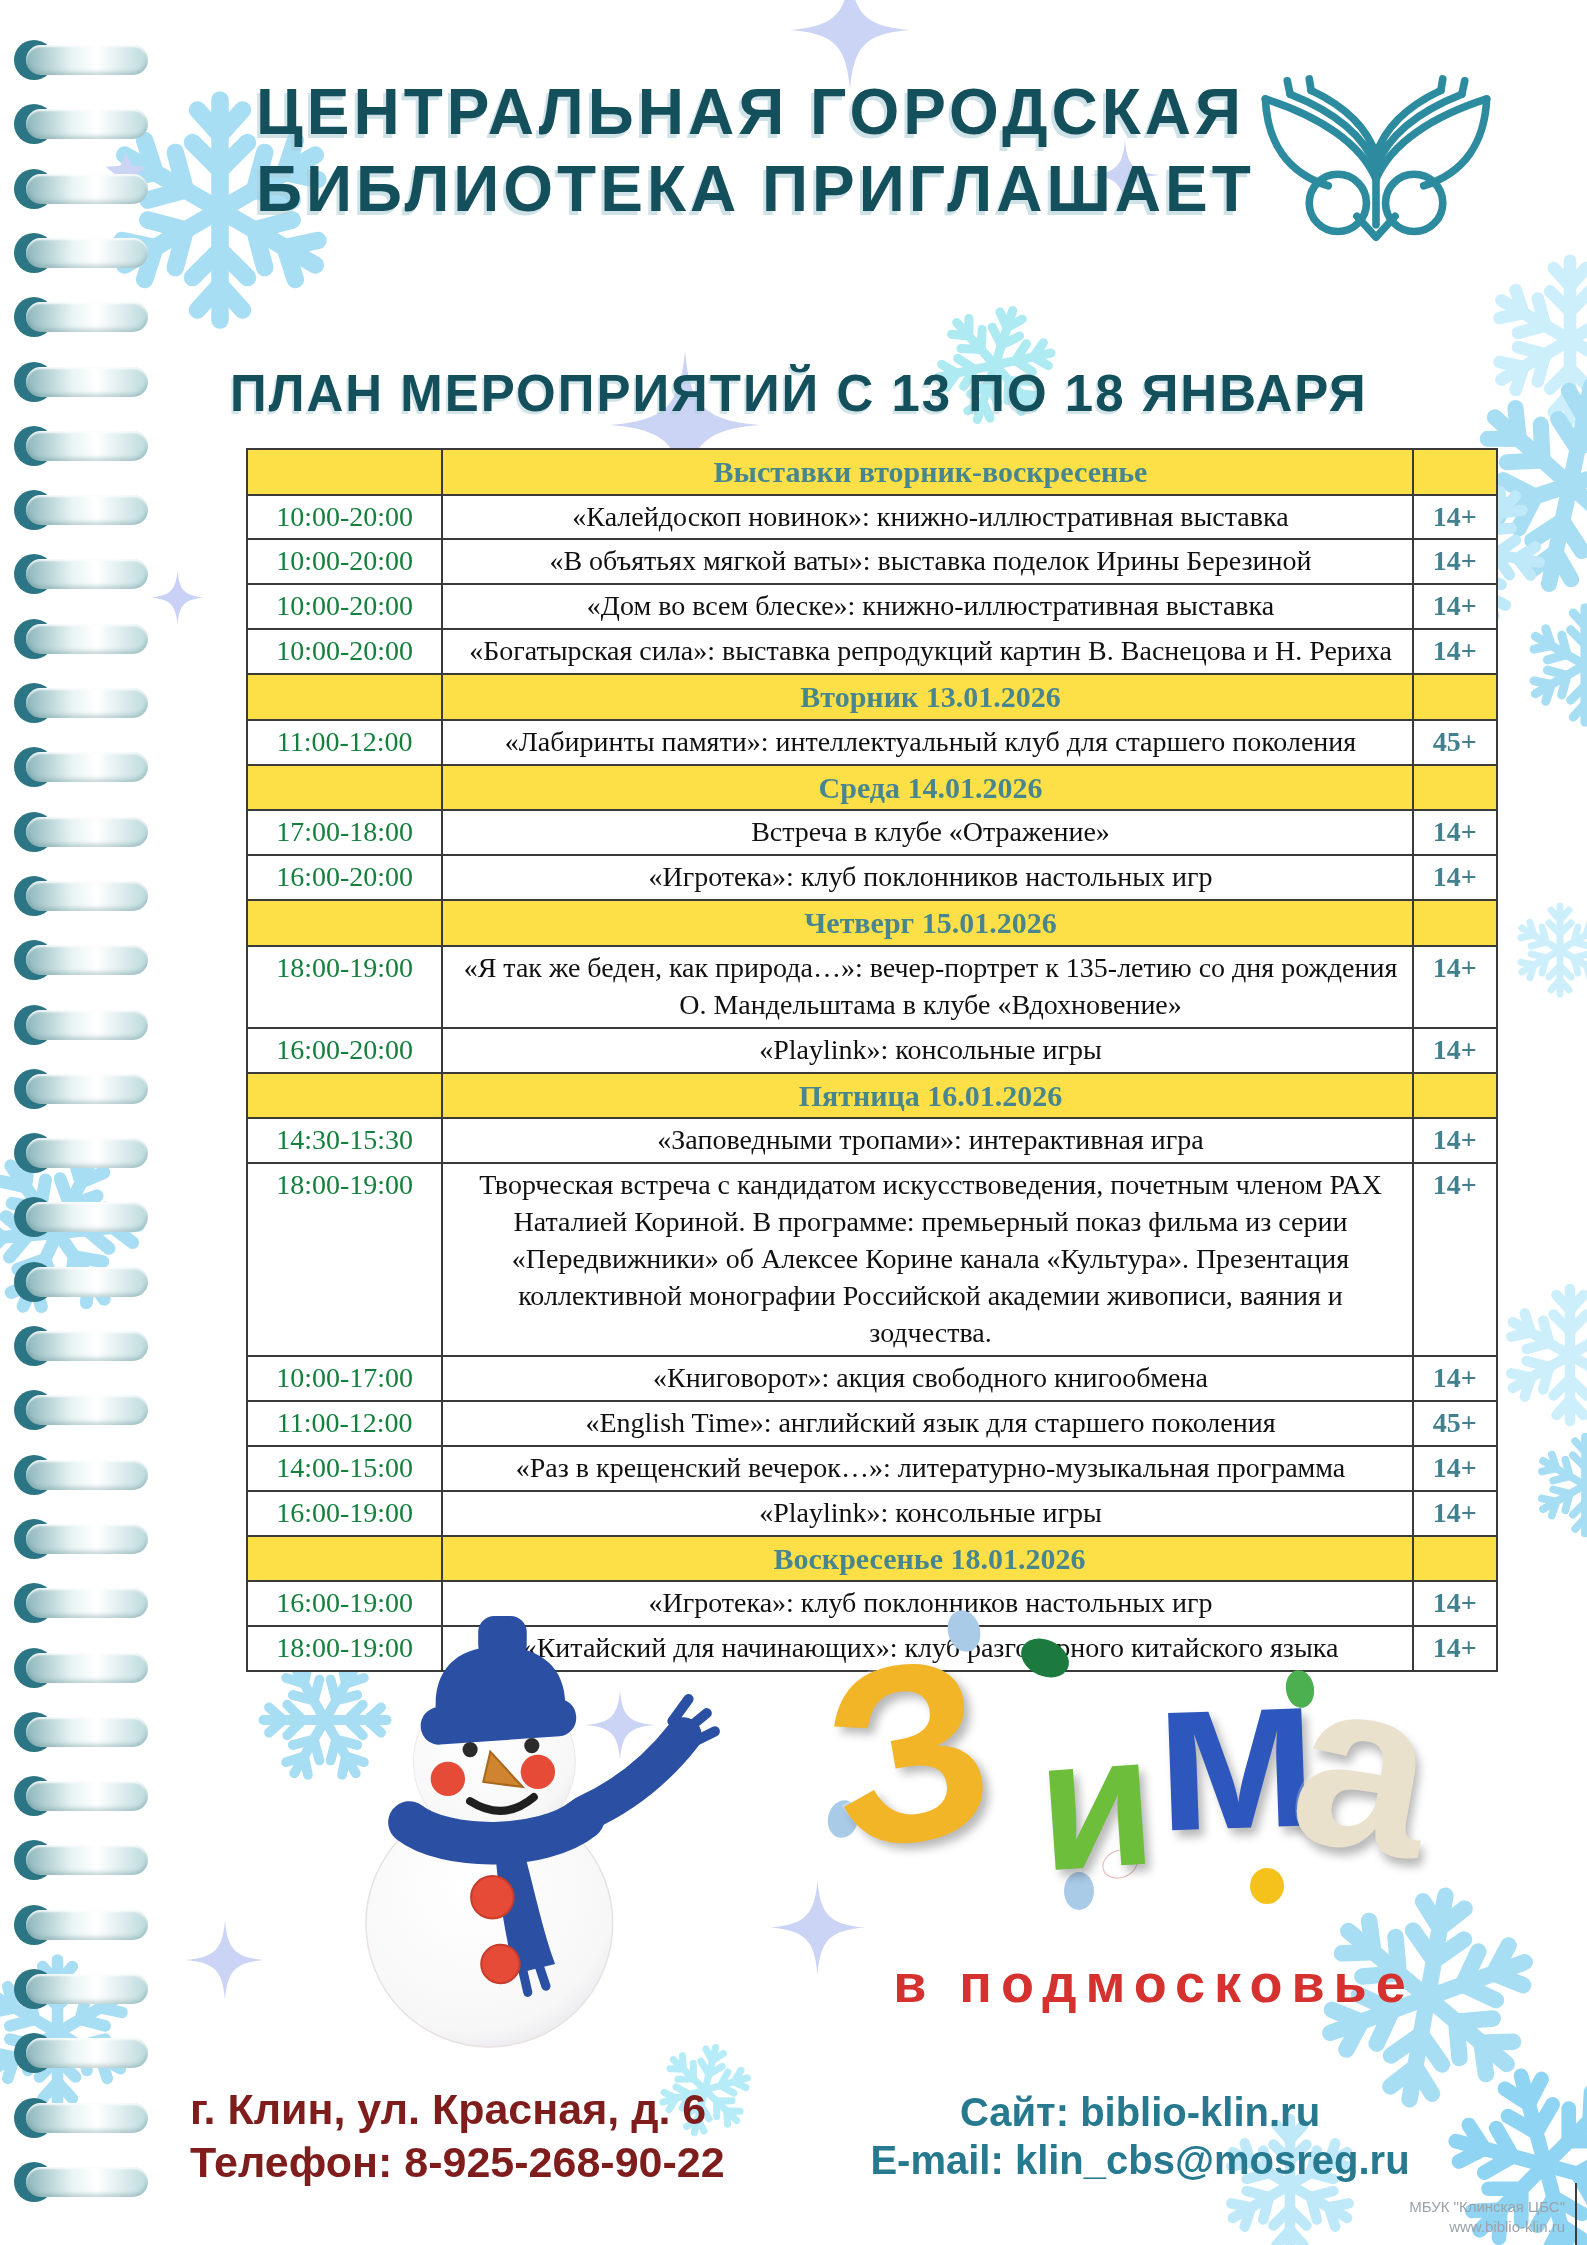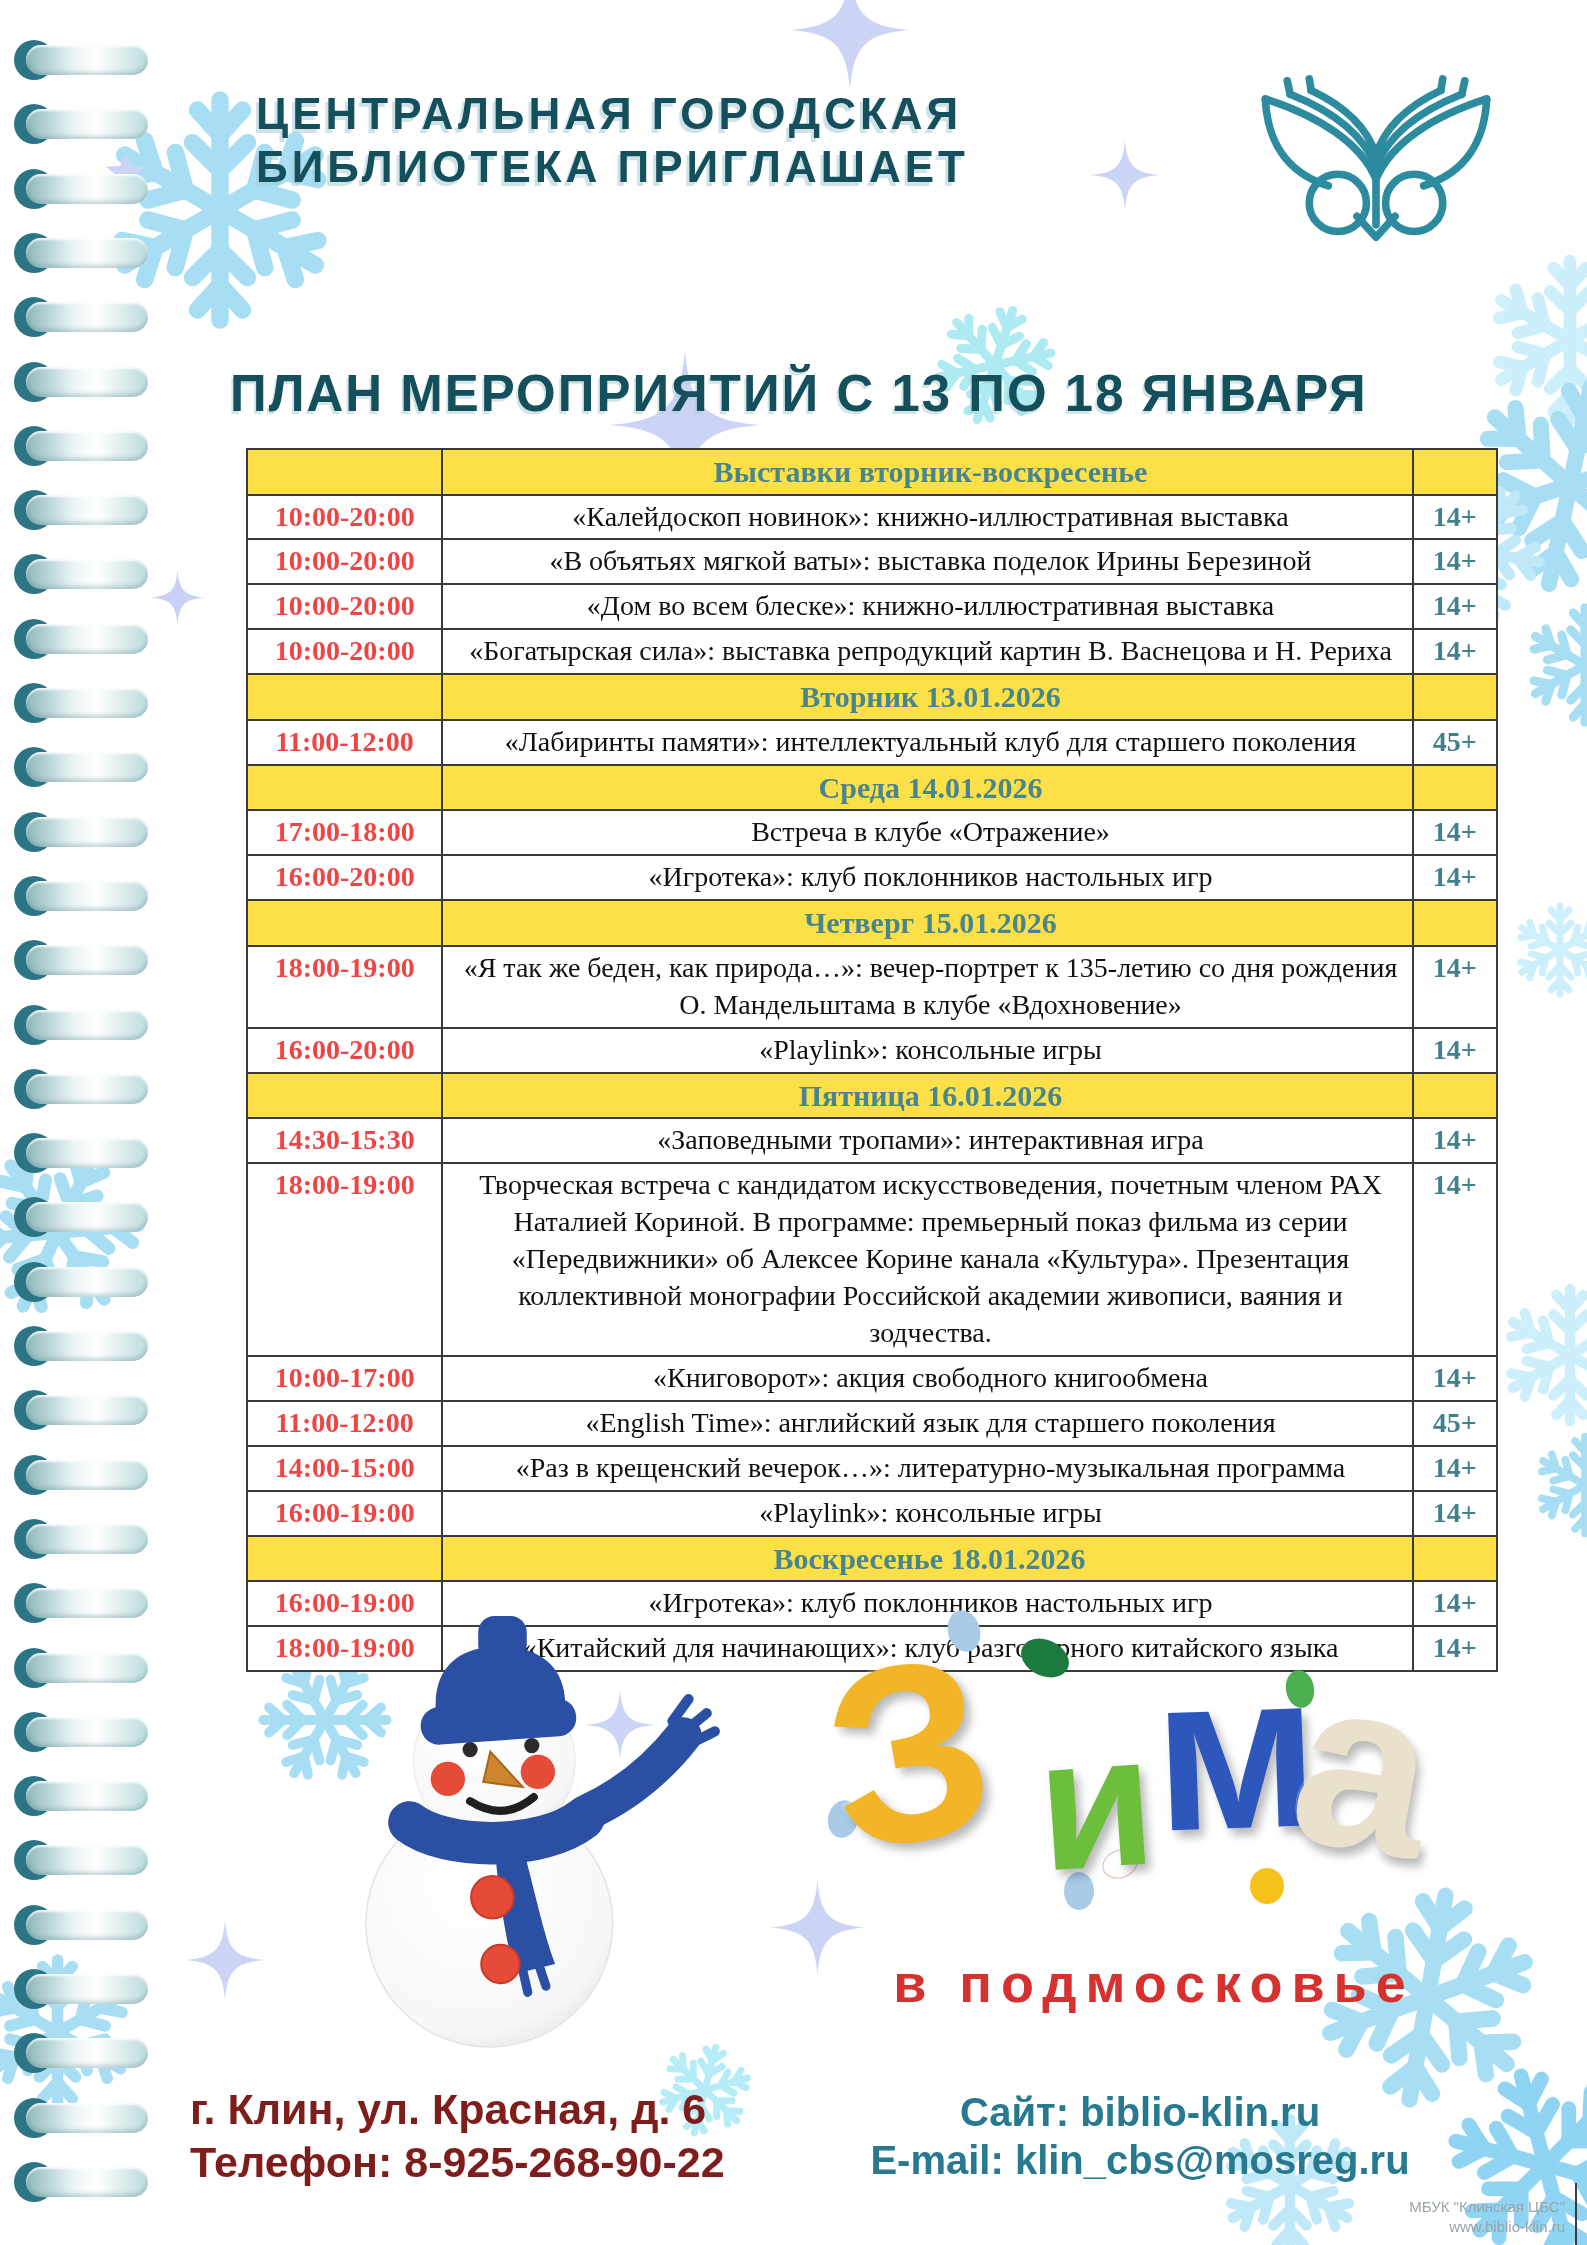--- a/index.html
+++ b/index.html
@@ -12,41 +12,41 @@
   
   .ring{position:absolute;left:14px;width:160px;height:42px;}
   .ring .hole{position:absolute;left:0;top:0;width:40px;height:40px;border-radius:50%;background:#2c7585;}
   .ring .bar{
     position:absolute;left:12px;top:5px;width:122px;height:30px;border-radius:16px;
     background:linear-gradient(90deg,#8db7bc 0%,#e9f4f4 38%,#ffffff 58%,#bcdadd 100%);
     box-shadow:inset 0 -3px 4px rgba(70,120,125,.30), inset 0 2px 2px rgba(255,255,255,.9);
   }
   
   .title{
-    position:absolute;left:256px;top:88px;width:1000px;
-    color:#144f5c;font-weight:800;font-size:44px;line-height:1.2;letter-spacing:4px;
+    position:absolute;left:256px;top:74px;width:1000px;
+    color:#144f5c;font-weight:800;font-size:64px;line-height:1.2;letter-spacing:4px;
     text-shadow:-3px 4px 0 rgba(168,203,212,.55);
     white-space:nowrap;
   }
   .subtitle{
     position:absolute;left:230px;top:326px;width:1230px;
     color:#144f5c;font-weight:700;font-size:51px;letter-spacing:2px;white-space:nowrap;
     text-shadow:-2px 3px 0 rgba(168,203,212,.5);
     margin-top:38px;
   }
   .owl{position:absolute;left:1252px;top:72px;}
   
   table.sched{
     position:absolute;left:246px;top:448px;width:1252px;
     border-collapse:collapse;table-layout:fixed;
     font-family:"Liberation Serif",serif;font-size:28px;
     background:#ffffff;
   }
   table.sched td{border:2.4px solid #3a3a3a;padding:3px 8px;line-height:1.32;vertical-align:top;}
-  table.sched .time{width:172px;text-align:center;color:#ef4444;font-weight:bold;}
+  table.sched .time{width:172px;text-align:center;color:#15803d;font-weight:normal;}
   table.sched .desc{width:920px;text-align:center;color:#111;padding-left:14px;}
   table.sched .age{width:64px;text-align:center;color:#41808c;font-weight:bold;}
   table.sched tr.section td{background:#fde047;color:#47858f;font-weight:bold;font-size:30px;text-align:center;line-height:1.25;}
   
   .zima{position:absolute;left:820px;top:1600px;width:668px;height:420px;}
   .zl{position:absolute;font-weight:900;font-family:"Liberation Sans",sans-serif;
       text-shadow:5px 7px 10px rgba(0,0,0,.28), -2px -2px 0 rgba(255,255,255,.25);}
   .confetti{position:absolute;border-radius:50%;}
   .zima-tagline{
     position:absolute;left:0;right:0;top:352px;text-align:center;

